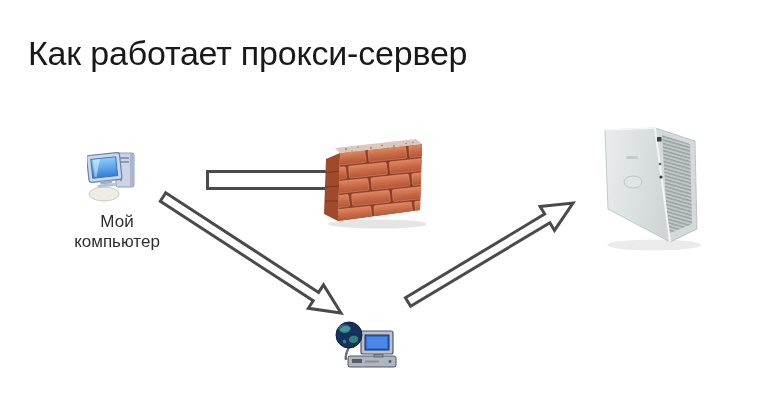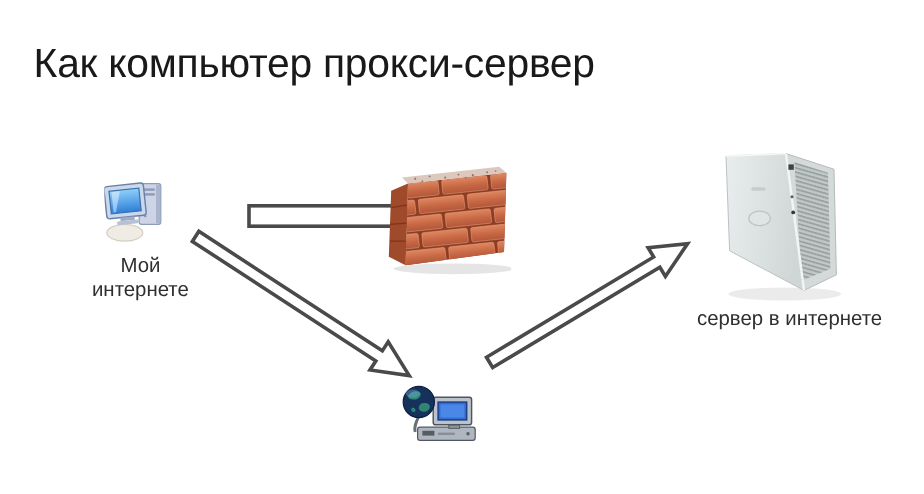--- a/index.html
+++ b/index.html
@@ -24,21 +24,21 @@
   }
   .label-computer{left:69px;top:212px;width:96px;}
   .label-proxy{left:290px;top:372px;width:160px;}
   .label-server{left:558px;top:256px;width:200px;white-space:nowrap;}
 </style>
 </head>
 <body>
 
 <div class="canvas">
 
-  <h1 class="page-title">Как компьютер прокси-сервер</h1>
+  <h1 class="page-title">Как работает прокси-сервер</h1>
 
   <svg class="arrows-layer" viewBox="0 0 770 412" aria-hidden="true">
     <g fill="#ffffff" stroke="#4a4a4a" stroke-width="3" stroke-linejoin="miter" stroke-miterlimit="9">
       <rect x="207.5" y="171.5" width="130" height="17"></rect>
       <path d="M160.3,201.2 L313.2,300.8 L308.3,308.3 L341,313 L323.5,284.9 L318.6,292.4 L165.7,192.8 Z"></path>
       <path d="M410.6,306.3 L549.9,222.7 L554.5,230.4 L573,203 L540.1,206.4 L544.7,214.1 L405.4,297.7 Z"></path>
     </g>
   </svg>
 
   <div class="icon icon-firewall">
@@ -171,16 +171,15 @@
       <line x1="57" y1="4" x2="72" y2="118" stroke="#f2f5f5" stroke-width="2"></line>
       <line x1="7" y1="6" x2="57" y2="4" stroke="#f4f7f7" stroke-width="1.6"></line>
       <ellipse cx="35" cy="58" rx="9" ry="6" fill="#dfe4e4" stroke="#bcc3c3"></ellipse>
       <rect x="28" y="32" width="12" height="3" rx="1.5" fill="#c6cccc"></rect>
       <rect x="59" y="13" width="4.5" height="4.5" fill="#3d4242"></rect>
       <circle cx="62" cy="40" r="1.3" fill="#5a6060"></circle>
       <circle cx="63" cy="53" r="1.6" fill="#333838"></circle>
     </svg>
   </div>
 
-  <div class="node-label label-computer">Мой интернете</div>
-  <div class="node-label label-server">сервер в интернете</div>
+  <div class="node-label label-computer">Мой компьютер</div>
 
 </div>
 
 </body></html>

